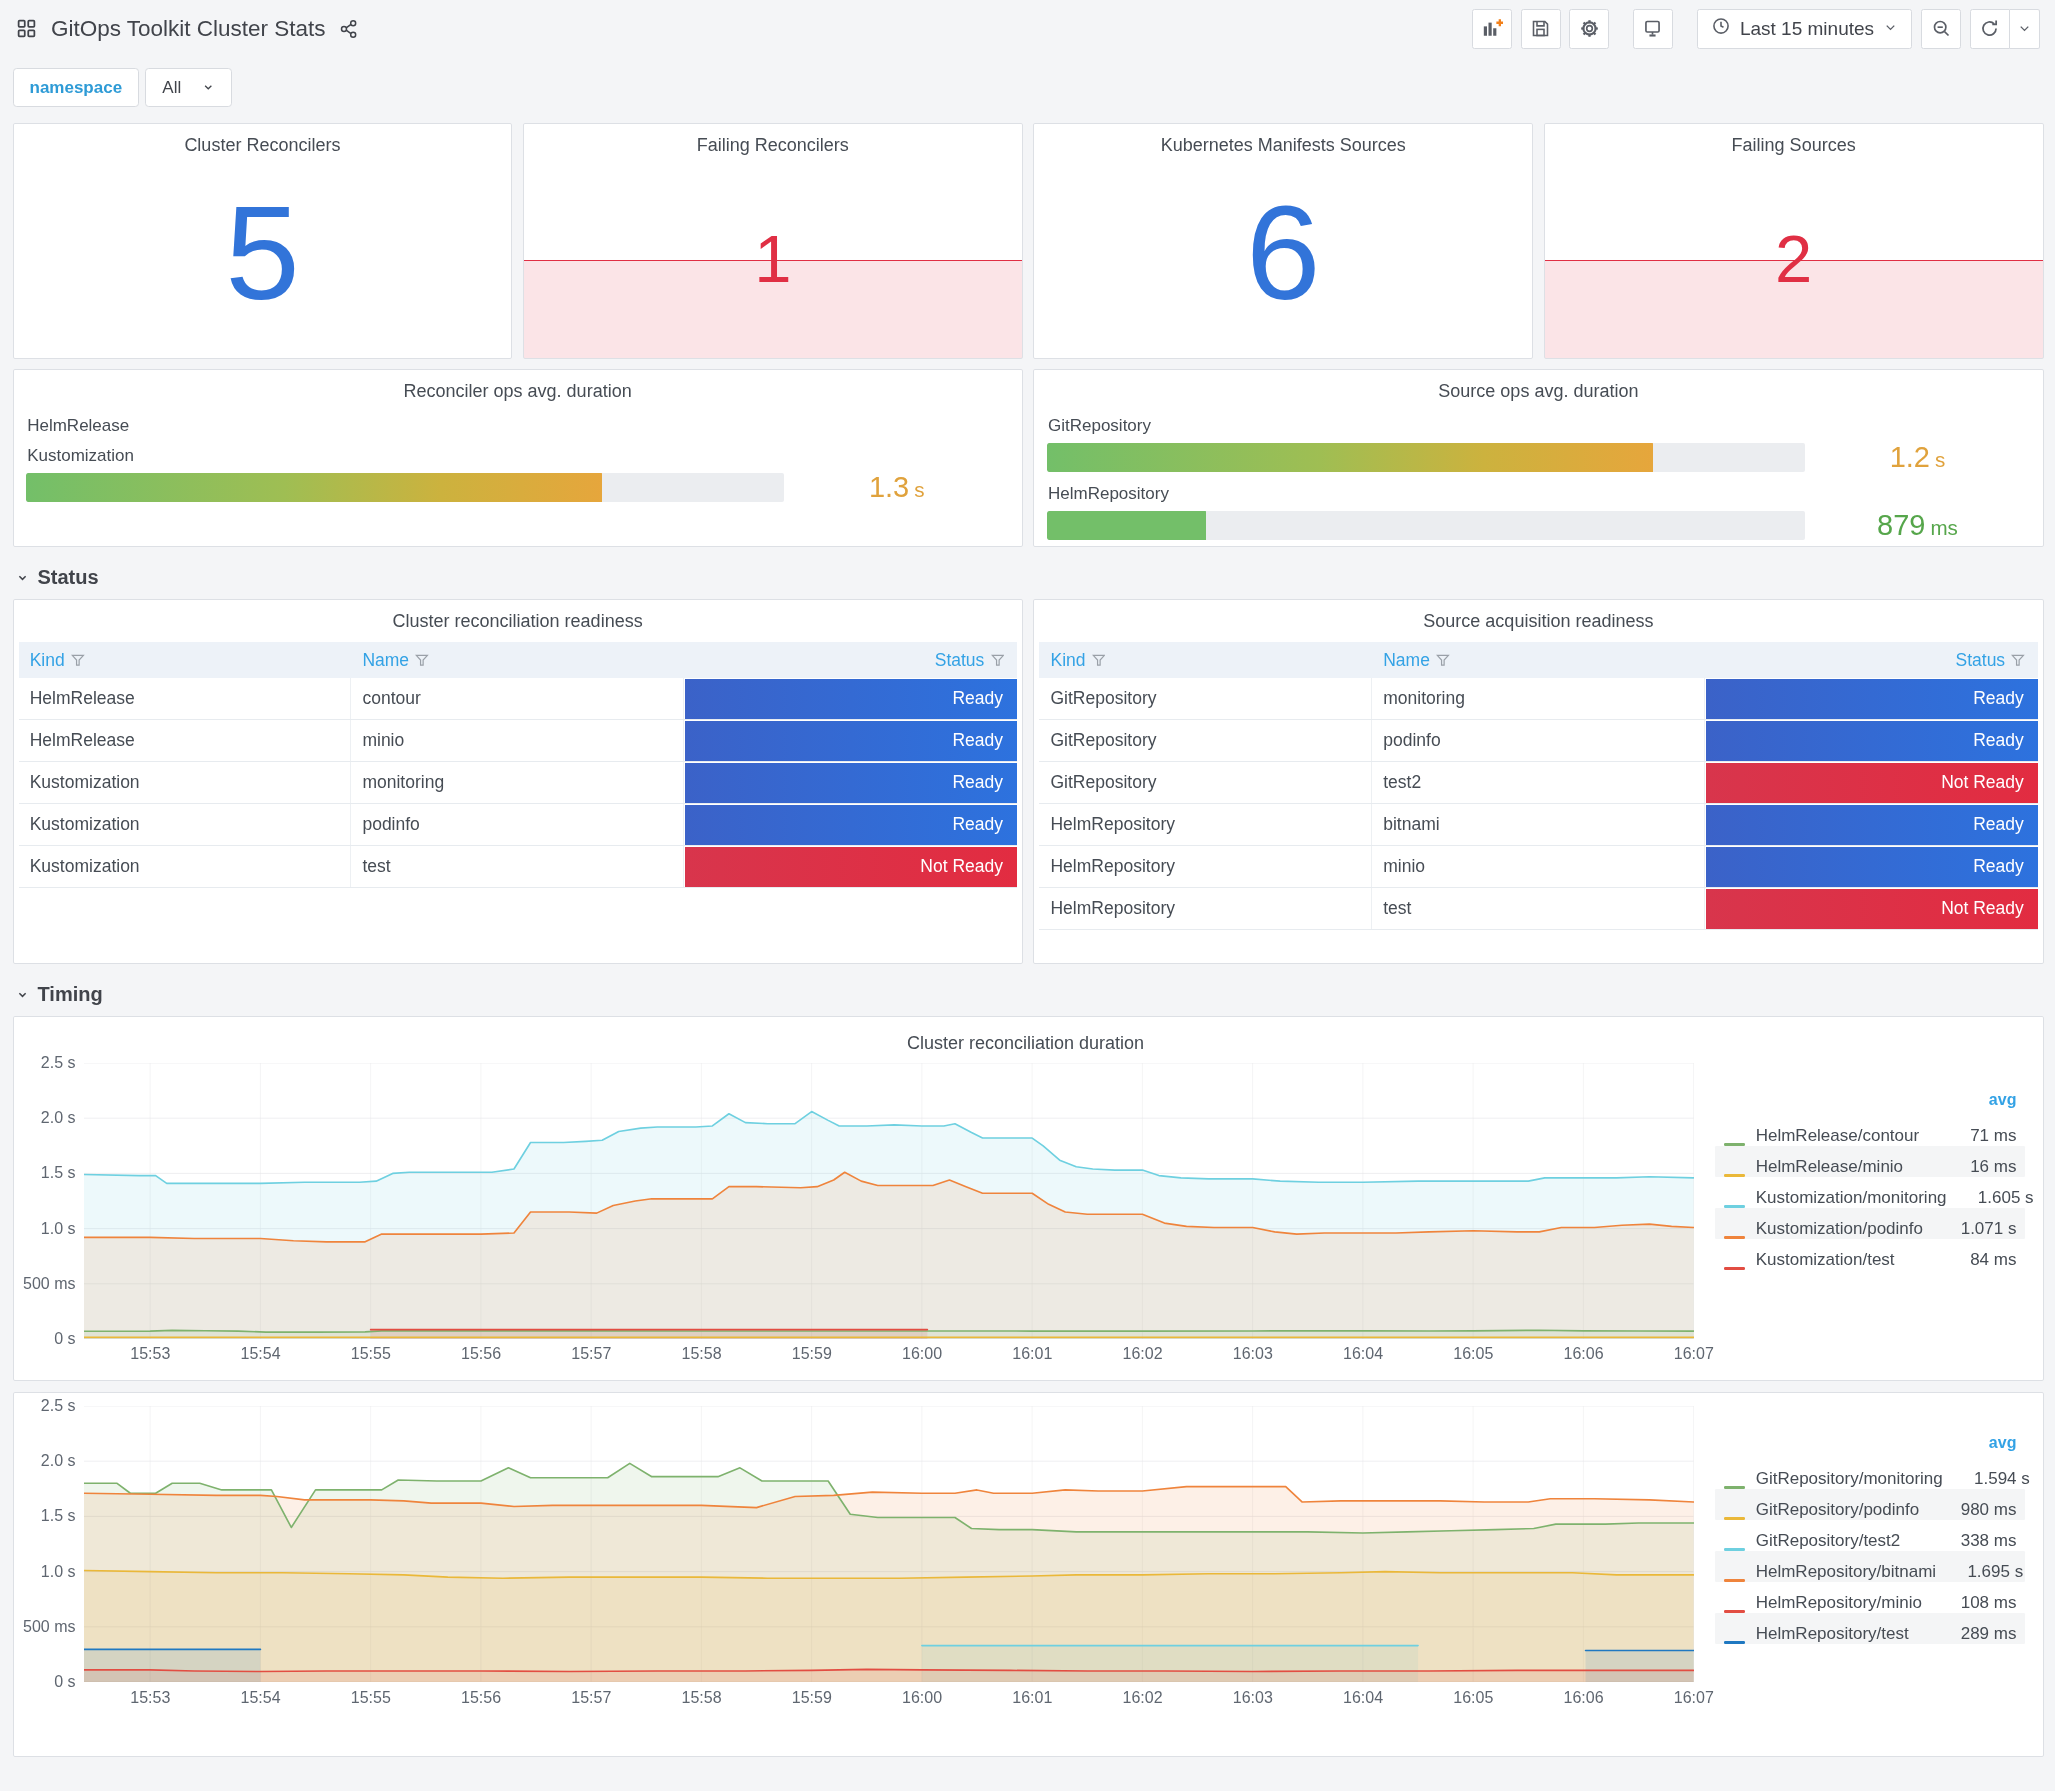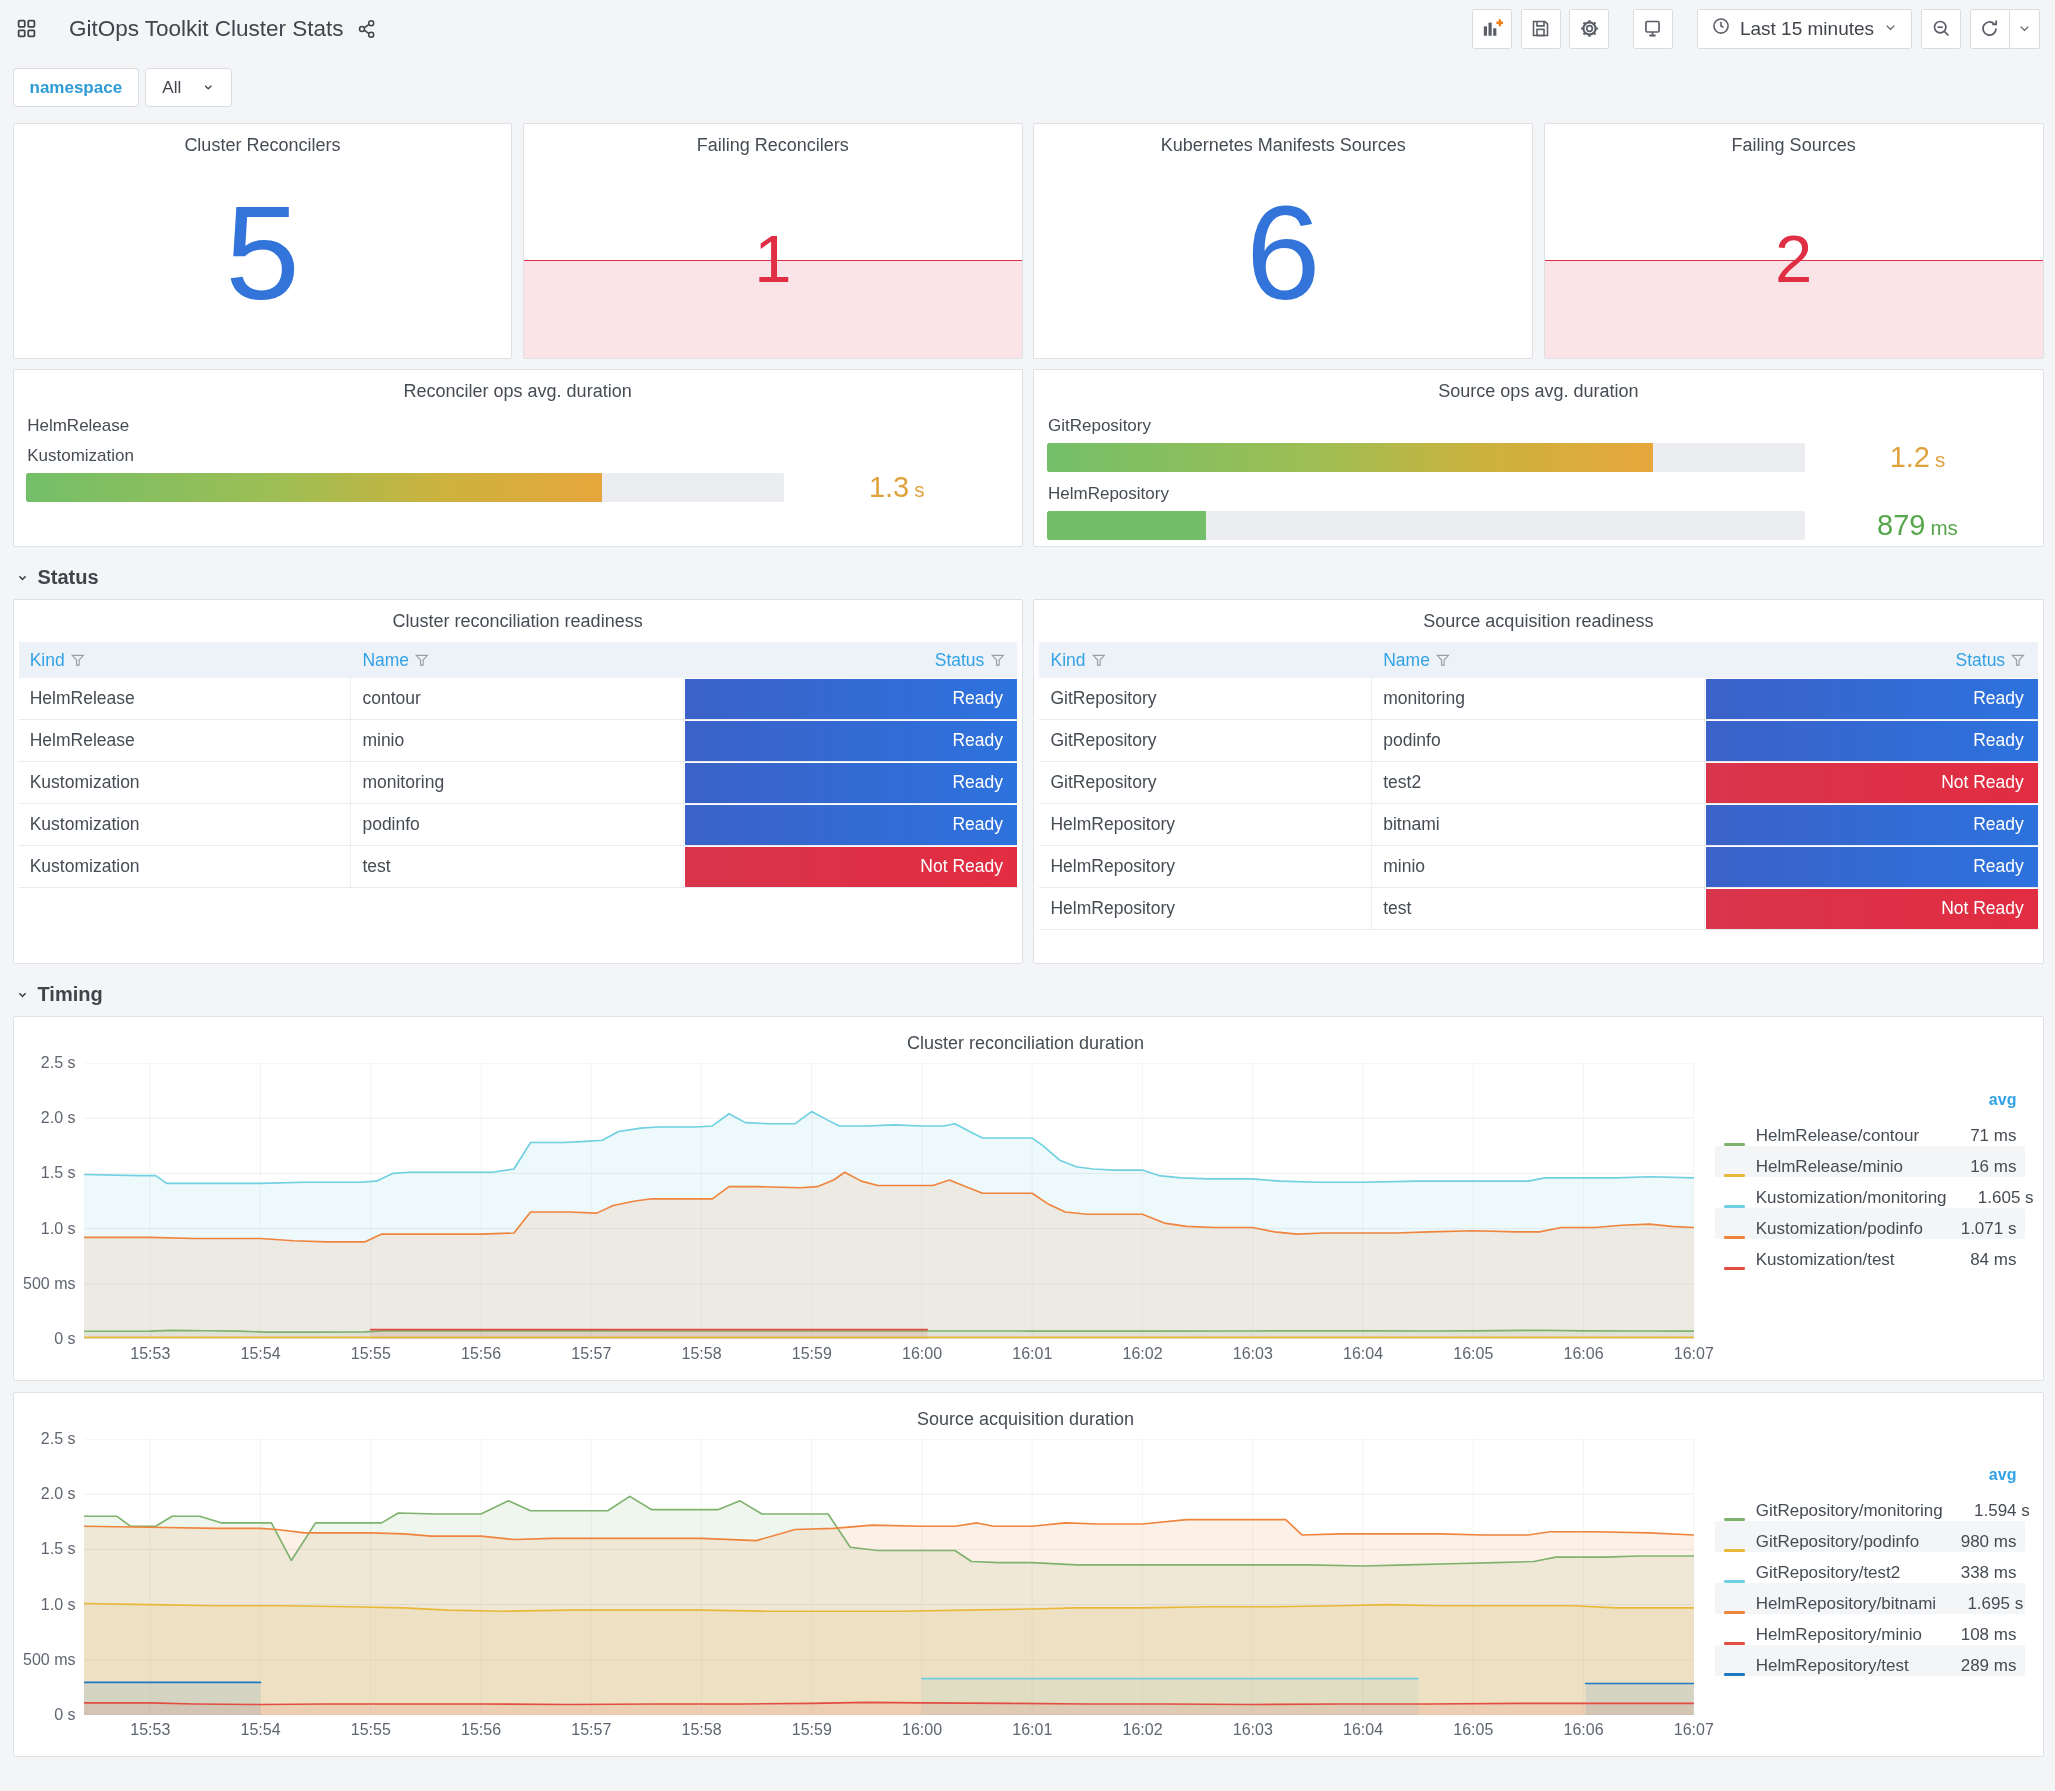--- a/index.html
+++ b/index.html
@@ -2,21 +2,21 @@
 <html style="font-size:10px"><head>
 <meta charset="utf-8">
 <style>
   * { margin:0; padding:0; box-sizing:border-box; }
   html,body { background:#f4f5f7; font-family:"Liberation Sans", sans-serif; color:#464c54; }
   .page { width:2056px; height:1791px; padding:0 12.5px 12.5px 12.5px; position:relative; overflow:hidden; }
 
   
   .dash-header { height:57px; display:flex; align-items:center; justify-content:space-between; padding:0 3.7px; }
   .dash-title-group { display:flex; align-items:center; gap:13.7px; }
-  .dash-title { font-size:22.5px; font-weight:500; color:#41444b;margin-left:18px; }
+  .dash-title { font-size:22.5px; font-weight:500; color:#41444b; }
   .icon-btn svg, .dash-title-group svg { display:block; }
   .toolbar { display:flex; align-items:flex-end; gap:8.7px; }
   .tb-btn { height:40px; min-width:40px; background:#fff; border:0.6px solid #d8dbe0; border-radius:2.5px;
             display:flex; align-items:center; justify-content:center; cursor:pointer; }
   .tb-btn.wide { padding:0 13.7px; gap:8.7px; font-size:19px; color:#41444b; }
   .tb-group { display:flex; }
   .tb-group .tb-btn:first-child { border-radius:2.5px 0 0 2.5px; }
   .tb-group .tb-btn:last-child { border-radius:0 2.5px 2.5px 0; border-left:none; min-width:30px; }
   .tb-gap { width:6.2px; }
 
@@ -473,21 +473,20 @@
           </div>
           <div class="lrow">
             <span class="ldash" style="background: rgb(226, 77, 66);"></span>
             <span class="lname">Kustomization/test</span>
             <span class="lval">84 ms</span>
           </div>
         </div>
       </div>
     </div>
   <div class="panel chart-panel" id="chart-1">
-      <div class="panel-title">Source acquisition duration</div>
       <div class="chart-grid">
         <div class="ylabels">
           <div class="ylabel" style="bottom: 0px;">0 s</div>
           <div class="ylabel" style="bottom: 55px;">500 ms</div>
           <div class="ylabel" style="bottom: 110px;">1.0 s</div>
           <div class="ylabel" style="bottom: 166px;">1.5 s</div>
           <div class="ylabel" style="bottom: 221px;">2.0 s</div>
           <div class="ylabel" style="bottom: 276px;">2.5 s</div>
         </div>
         <div class="plot">

